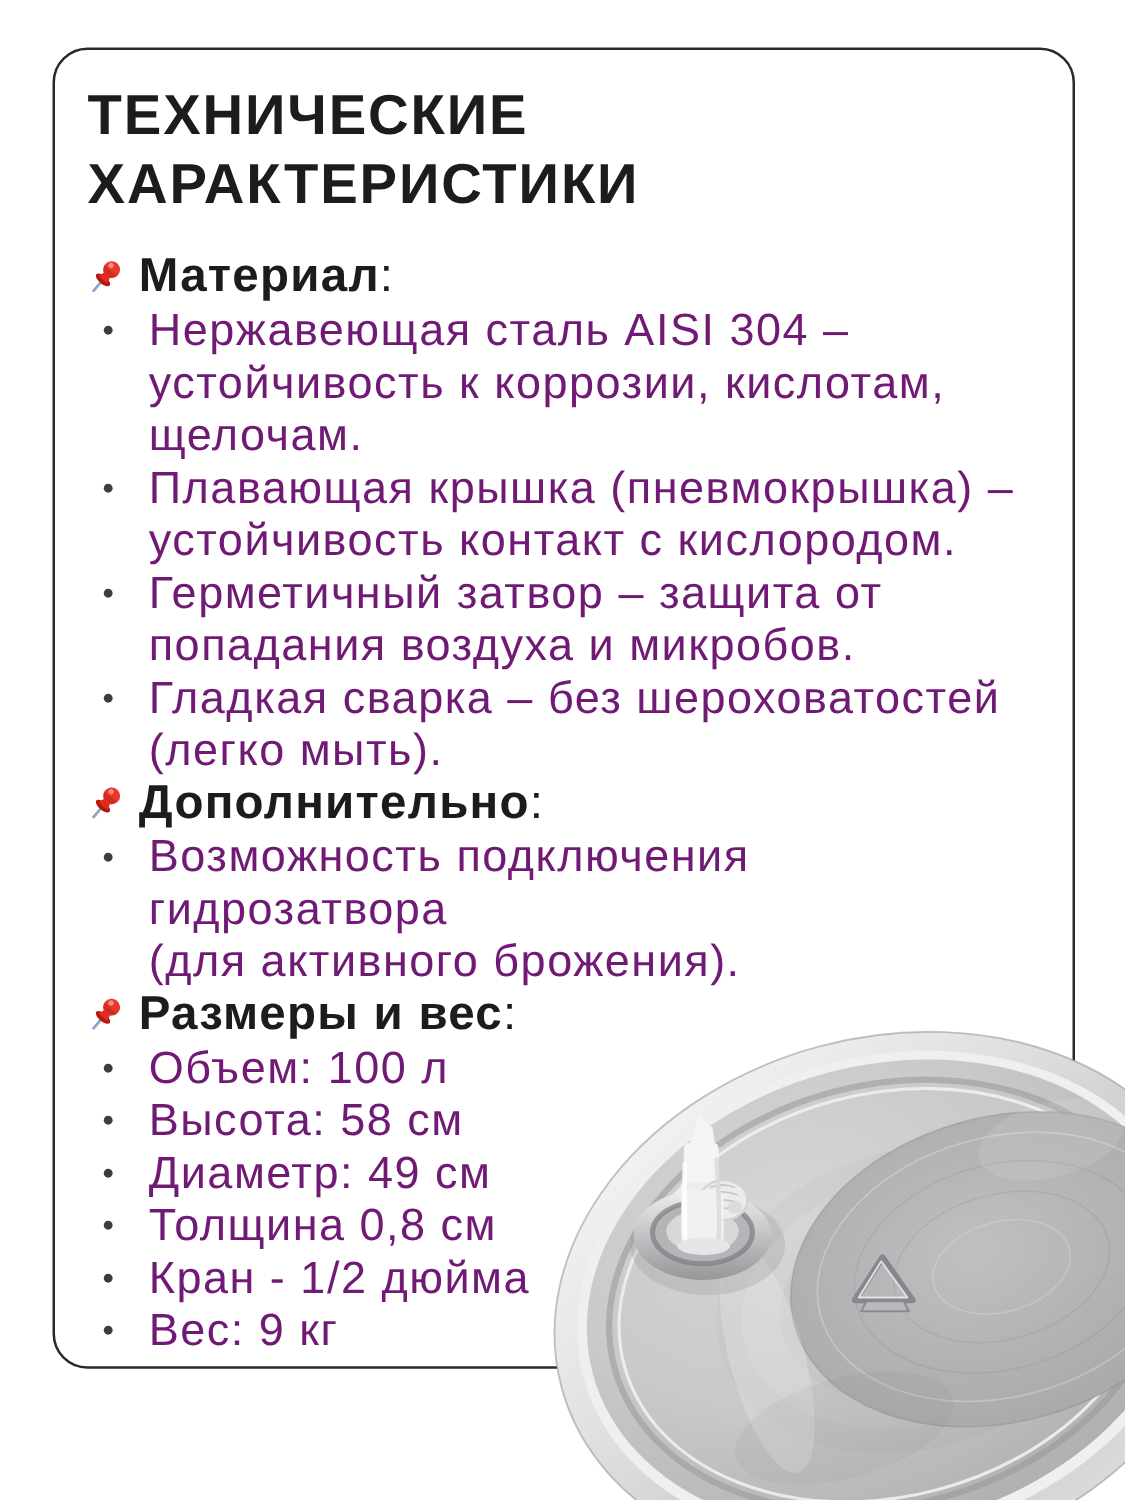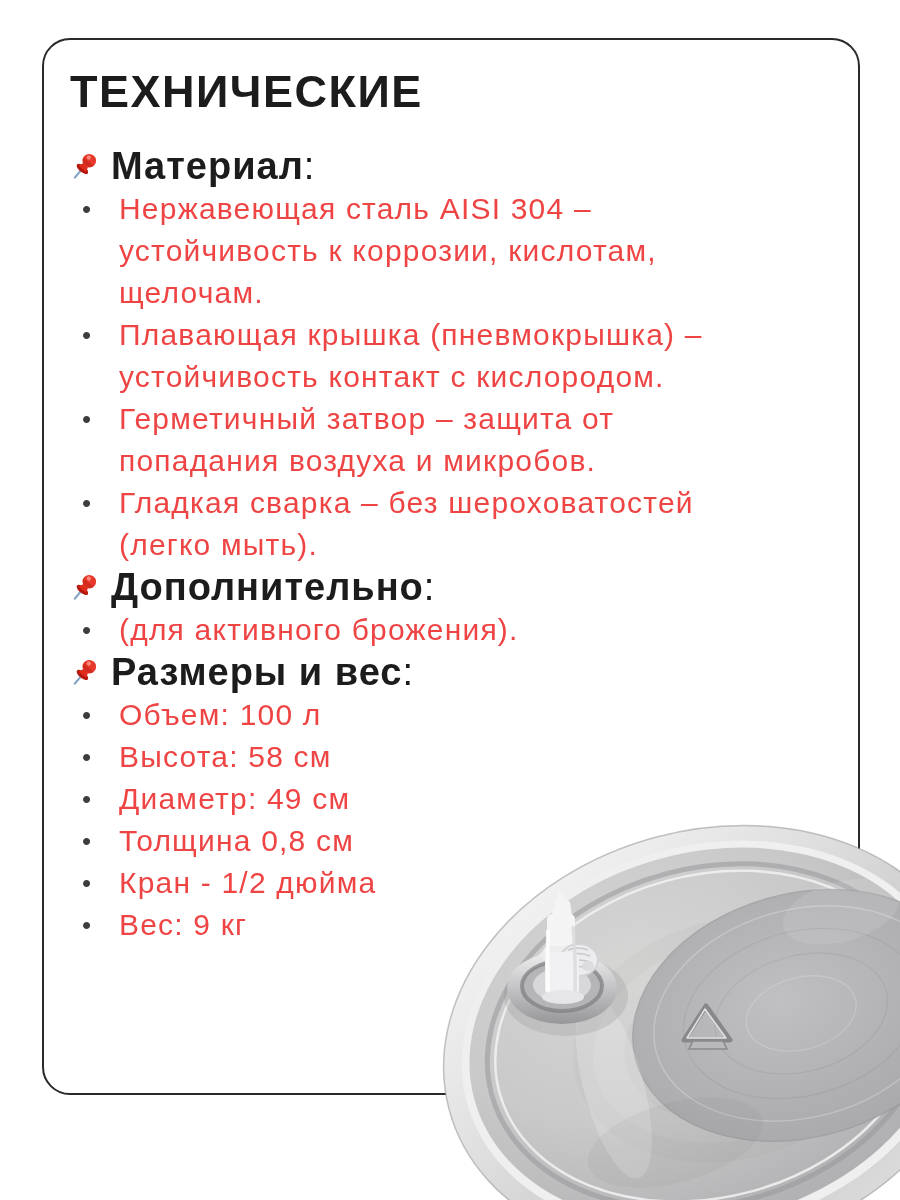--- a/index.html
+++ b/index.html
@@ -17,21 +17,21 @@
   .content{position:absolute;left:26px;top:24px;right:14px;}
   .title{margin:0 0 26px 0;font-size:45px;line-height:55px;font-weight:700;
     color:#1c1c1c;letter-spacing:1.5px;}
   .title span{display:block;}
   .heading-row{display:flex;align-items:center;gap:9px;min-height:42px;margin-left:-4px;}
   .pin{width:36px;height:36px;flex:0 0 36px;}
   .heading{font-size:38px;font-weight:700;color:#1c1c1c;letter-spacing:1px;}
   .heading .hc{font-weight:500;}
   .bullet{position:relative;padding-left:49px;}
   .bullet .dot{position:absolute;left:12px;top:0;line-height:42px;font-size:26px;color:#3d3d3d;}
-  .bullet .lines div{line-height:42px;font-size:30px;color:#ef4444;letter-spacing:1.2px;}
+  .bullet .lines div{line-height:42px;font-size:36px;color:#701a75;letter-spacing:1.2px;}
   .lid{position:absolute;left:400px;top:800px;width:500px;height:400px;z-index:2;}
   .defs-holder{position:absolute;width:0;height:0;overflow:hidden;}
 </style>
 </head>
 <body>
 
 <svg class="defs-holder" aria-hidden="true">
   <defs>
     <symbol id="pin" viewBox="0 0 36 36">
       <g transform="rotate(40 18 18)">
@@ -45,20 +45,21 @@
       </g>
     </symbol>
   </defs>
 </svg>
 
 <div class="card">
   <div class="content">
 
     <h1 class="title">
       <span>ТЕХНИЧЕСКИЕ</span>
+      <span>ХАРАКТЕРИСТИКИ</span>
     </h1>
 
     <section>
       <div class="heading-row">
         <svg class="pin">
             <use href="#pin"></use>
           </svg>
         <div class="heading"><span class="hl">Материал</span><span class="hc">:</span></div>
       </div>
       <div class="bullet">
@@ -98,20 +99,21 @@
     <section>
       <div class="heading-row">
         <svg class="pin">
             <use href="#pin"></use>
           </svg>
         <div class="heading"><span class="hl">Дополнительно</span><span class="hc">:</span></div>
       </div>
       <div class="bullet">
         <span class="dot">•</span>
         <div class="lines">
+          <div>Возможность подключения гидрозатвора</div>
           <div>(для активного брожения).</div>
         </div>
       </div>
     </section>
 
     <section>
       <div class="heading-row">
         <svg class="pin">
             <use href="#pin"></use>
           </svg>

